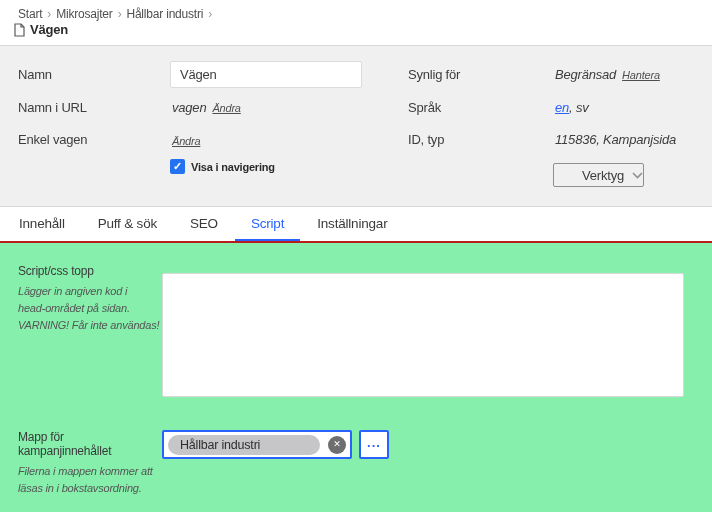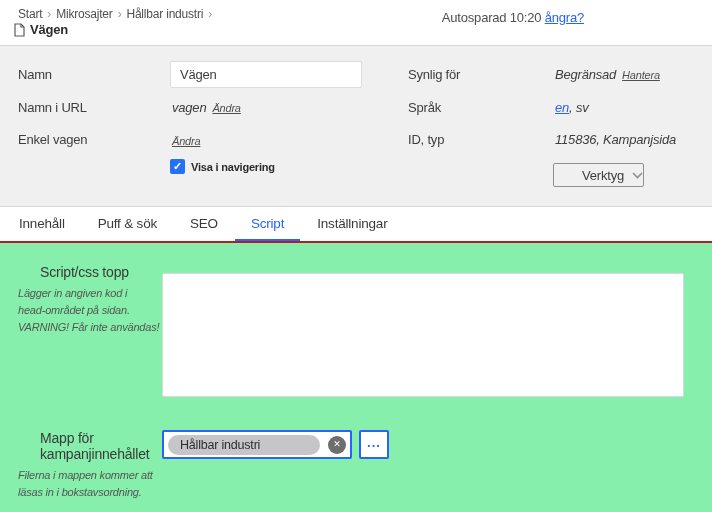--- a/index.html
+++ b/index.html
@@ -75,21 +75,21 @@
     padding:0 16px; display:flex; align-items:center;
     font-size:13.5px; color:#3a3a3a; cursor:pointer;
     border-bottom:2px solid transparent; margin-right:1px;
   }
   .tab.active { color:#2962ff; border-bottom-color:#2962ff; }
 
   
   .main { padding-left:18px; }
   .field-row { display:flex; align-items:flex-start; }
   .label-col { width:144px; flex:none; }
-  .field-label { font-size:14px; color:#3a3a3a;margin-left:22px; }
+  .field-label { font-size:12px; color:#3a3a3a; }
   .helper { font-style:italic; font-size:11px; color:#555; line-height:17px; margin-top:5px; }
 
   .script-row { margin-top:21px; }
   .script-textarea {
     margin-top:9px;
     width:522px; height:124px;
     border:1px solid #d9d9d9; border-radius:2px;
     background:#fff; resize:none; outline:none;
     font-family:"Liberation Sans", sans-serif; font-size:13px; color:#3d3d3d;
     padding:6px 8px;
@@ -138,24 +138,20 @@
     </div>
     <div class="title-row">
       <span class="page-icon">
         <svg width="11" height="14" viewBox="0 0 11 14" fill="none">
           <path d="M1 1 H7 L10 4 V13 H1 Z" stroke="#5a5a5a" stroke-width="1.2" fill="#ffffff"></path>
           <path d="M7 1 V4 H10" stroke="#5a5a5a" stroke-width="1.2" fill="none"></path>
         </svg>
       </span>
       <span class="page-title">Vägen</span>
     </div>
-    <div class="autosave">
-      <span>Autosparad 10:20</span>
-      <a>ångra?</a>
-    </div>
   </div>
 
   <div class="meta-panel">
 
     <span class="m-label" style="left:18px; top:21px;">Namn</span>
     <input class="name-input" type="text" value="Vägen" style="">
 
     <span class="m-label" style="left:18px; top:54px;">Namn i URL</span>
     <span class="m-value" style="left:172px; top:54px;"><span>vagen</span><a class="gray-link">Ändra</a></span>
 

